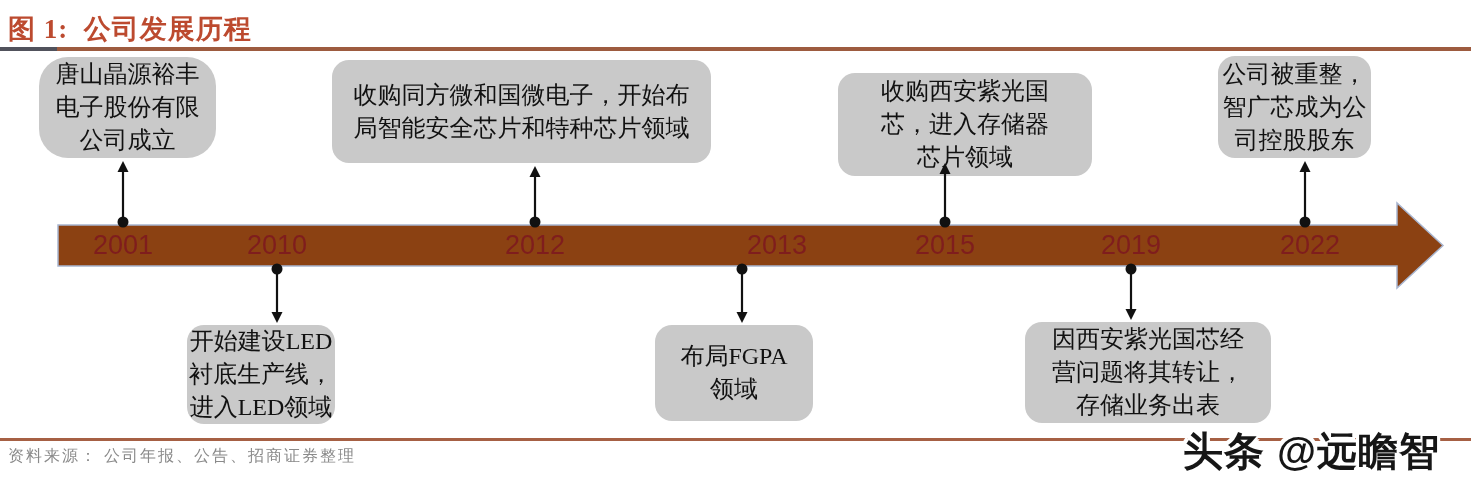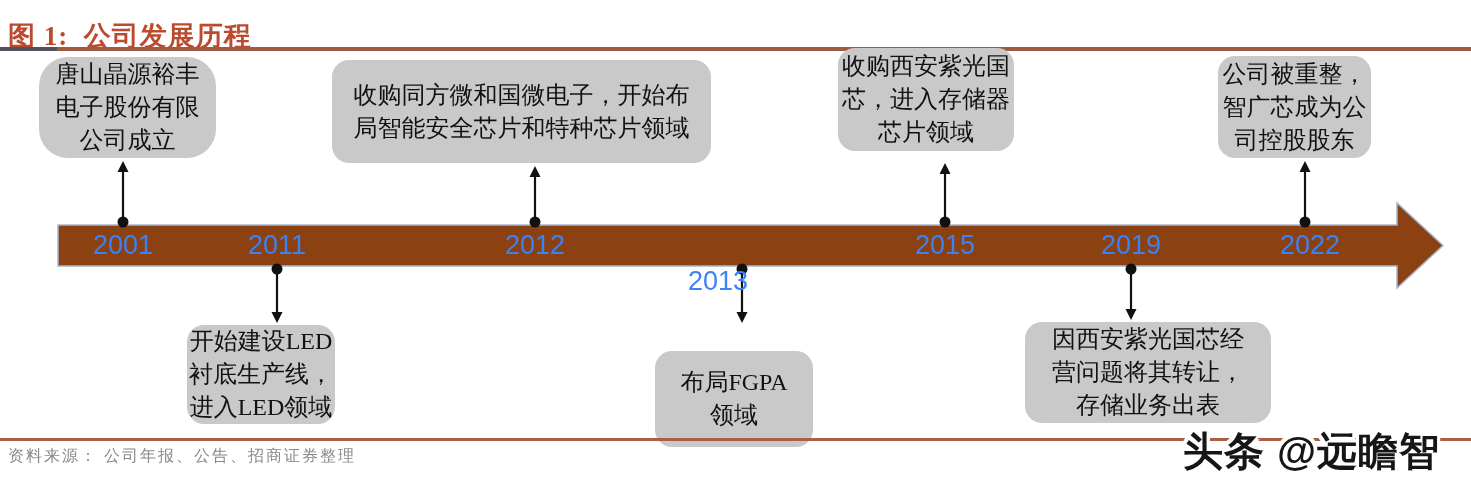--- a/index.html
+++ b/index.html
@@ -5,56 +5,56 @@
   html,body{margin:0;padding:0;background:#ffffff;}
   .canvas{
     position:relative;
     width:1471px;height:481px;
     background:#ffffff;
     overflow:hidden;
     font-family:"Liberation Serif","DejaVu Serif",serif;
   }
   
   .fig-title{
-    position:absolute;left:8px;top:18px;
+    position:absolute;left:8px;top:11px;
     font-size:27px;font-weight:bold;color:#BC4A2F;
     white-space:pre;letter-spacing:1px;
   }
   .title-rule{
     position:absolute;left:0;top:47px;width:1471px;height:4px;
     background:linear-gradient(to right,#51525C 0,#51525C 57px,#9D5B3F 57px,#9D5B3F 100%);
   }
   
   .mbox{
     position:absolute;
     background:#C9C9C9;
     border-radius:17px;
     color:#111;
     font-size:24px;line-height:33px;
     display:flex;align-items:center;justify-content:center;
     text-align:center;
     white-space:pre-line;
   }
   .b2001{left:39px;top:57px;width:177px;height:101px;border-radius:29px;}
   .b2012{left:332px;top:60px;width:379px;height:103px;}
-  .b2015{left:838px;top:48px;width:176px;height:103px;}
+  .b2015{left:838px;top:73px;width:254px;height:103px;}
   .b2022{left:1218px;top:56px;width:153px;height:102px;}
   .b2011{left:187px;top:325px;width:148px;height:99px;}
-  .b2013{left:655px;top:325px;width:158px;height:96px;margin-top:26px;}
+  .b2013{left:655px;top:325px;width:158px;height:96px;}
   .b2019{left:1025px;top:322px;width:246px;height:101px;}
   
   .tl-svg{position:absolute;left:0;top:0;width:1471px;height:481px;}
   .year{
     position:absolute;top:232px;
     transform:translateX(-50%);
     font-family:"Liberation Sans","DejaVu Sans",sans-serif;
-    font-size:27px;line-height:27px;color:#3b82f6;
+    font-size:27px;line-height:27px;color:#7f1d1d;
   }
   .y2001{left:123px;} .y2011{left:277px;} .y2012{left:535px;}
-  .y2013{left:718px;margin-top:36px;} .y2015{left:945px;} .y2019{left:1131px;text-align:center;} .y2022{left:1310px;text-align:right;}
+  .y2013{left:777px;} .y2015{left:945px;} .y2019{left:1131px;text-align:center;} .y2022{left:1310px;text-align:right;}
   
   .footer-rule{
     position:absolute;left:0;top:438px;width:1471px;height:3px;
     background:#A66044;z-index:1;
   }
   .source-note{
     position:absolute;left:8px;top:446px;
     font-size:16px;color:#8A8A8A;letter-spacing:2px;
     z-index:2;
   }
@@ -133,21 +133,21 @@
       <polygon points="736.5,312 747.5,312 742,323" stroke="none"></polygon>
     </g>
     <g stroke="#111" fill="#111">
       <line x1="1131" y1="269" x2="1131" y2="309" stroke-width="2.2"></line>
       <circle cx="1131" cy="269" r="5.5" stroke="none"></circle>
       <polygon points="1125.5,309 1136.5,309 1131,320" stroke="none"></polygon>
     </g>
   </svg>
 
   <div class="year y2001">2001</div>
-  <div class="year y2011">2011</div>
+  <div class="year y2011">2010</div>
   <div class="year y2012">2012</div>
   <div class="year y2013">2013</div>
   <div class="year y2015">2015</div>
   <div class="year y2019">2019</div>
   <div class="year y2022">2022</div>
 
   <div class="footer-rule"></div>
   <div class="source-note">资料来源： 公司年报、公告、招商证券整理</div>
   <div class="watermark">头条 @远瞻智库</div>
 

